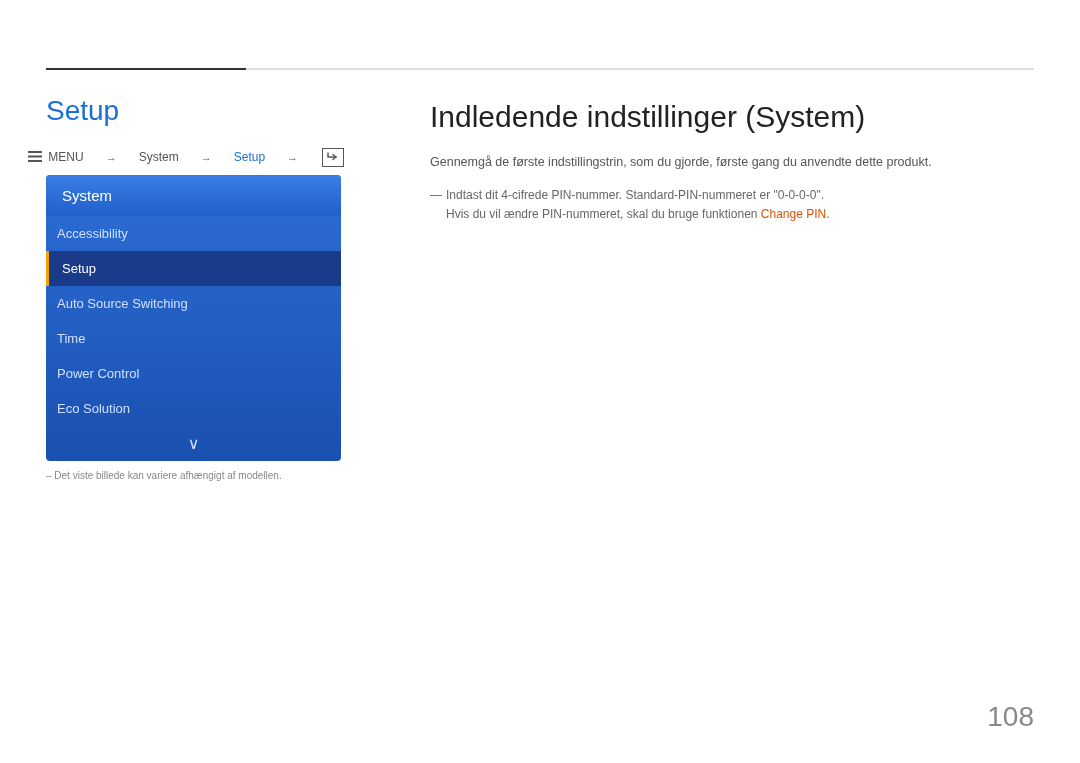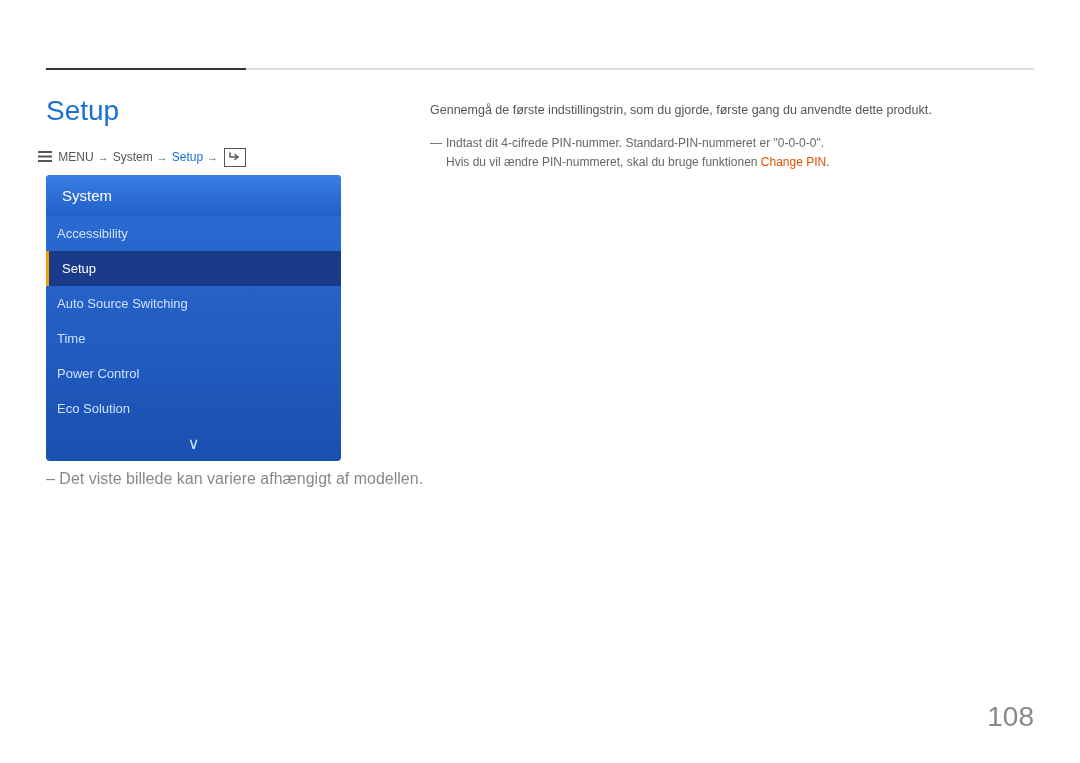--- a/index.html
+++ b/index.html
@@ -31,26 +31,26 @@
       top: 95px;
       left: 46px;
       font-size: 28px;
       font-weight: 400;
       color: #1a6fd4;
     }
 
     .breadcrumb {
       position: absolute;
       top: 148px;
-      left: 38px;
+      left: 28px;
       font-size: 12px;
       color: #555;
       display: flex;
       align-items: center;
-      gap: 4px;
+      gap: 22px;
     }
 
     .breadcrumb-arrow {
       color: #555;
       font-size: 11px;
     }
 
     .breadcrumb-active {
       color: #1a6fd4;
     }
@@ -159,21 +159,21 @@
 
     .change-pin-link {
       color: #e05000;
       text-decoration: none;
     }
 
     .footnote {
       position: absolute;
       top: 470px;
       left: 46px;
-      font-size: 16px;
+      font-size: 10px;
       color: #888;
     }
 
     .page-number {
       position: absolute;
       bottom: 30px;
       right: 46px;
       font-size: 28px;
       color: #888;
       font-weight: 300;
@@ -237,20 +237,21 @@
     <span>Eco Solution</span>
   </div>
 
 
   <div class="sidebar-chevron">
     <span>∨</span>
   </div>
 </div>
 
 <div class="content-area">
+  <h2 class="content-title">Indledende indstillinger (System)</h2>
   <p class="content-description">Gennemgå de første indstillingstrin, som du gjorde, første gang du anvendte dette produkt.</p>
   <p class="content-note">Indtast dit 4-cifrede PIN-nummer. Standard-PIN-nummeret er "0-0-0-0".</p>
   <p class="content-note-sub">
     <span>Hvis du vil ændre PIN-nummeret, skal du bruge funktionen </span><a class="change-pin-link">Change PIN</a><span>.</span>
   </p>
 </div>
 
 <div class="footnote">– Det viste billede kan variere afhængigt af modellen.</div>
 
 <div class="page-number">108</div>

